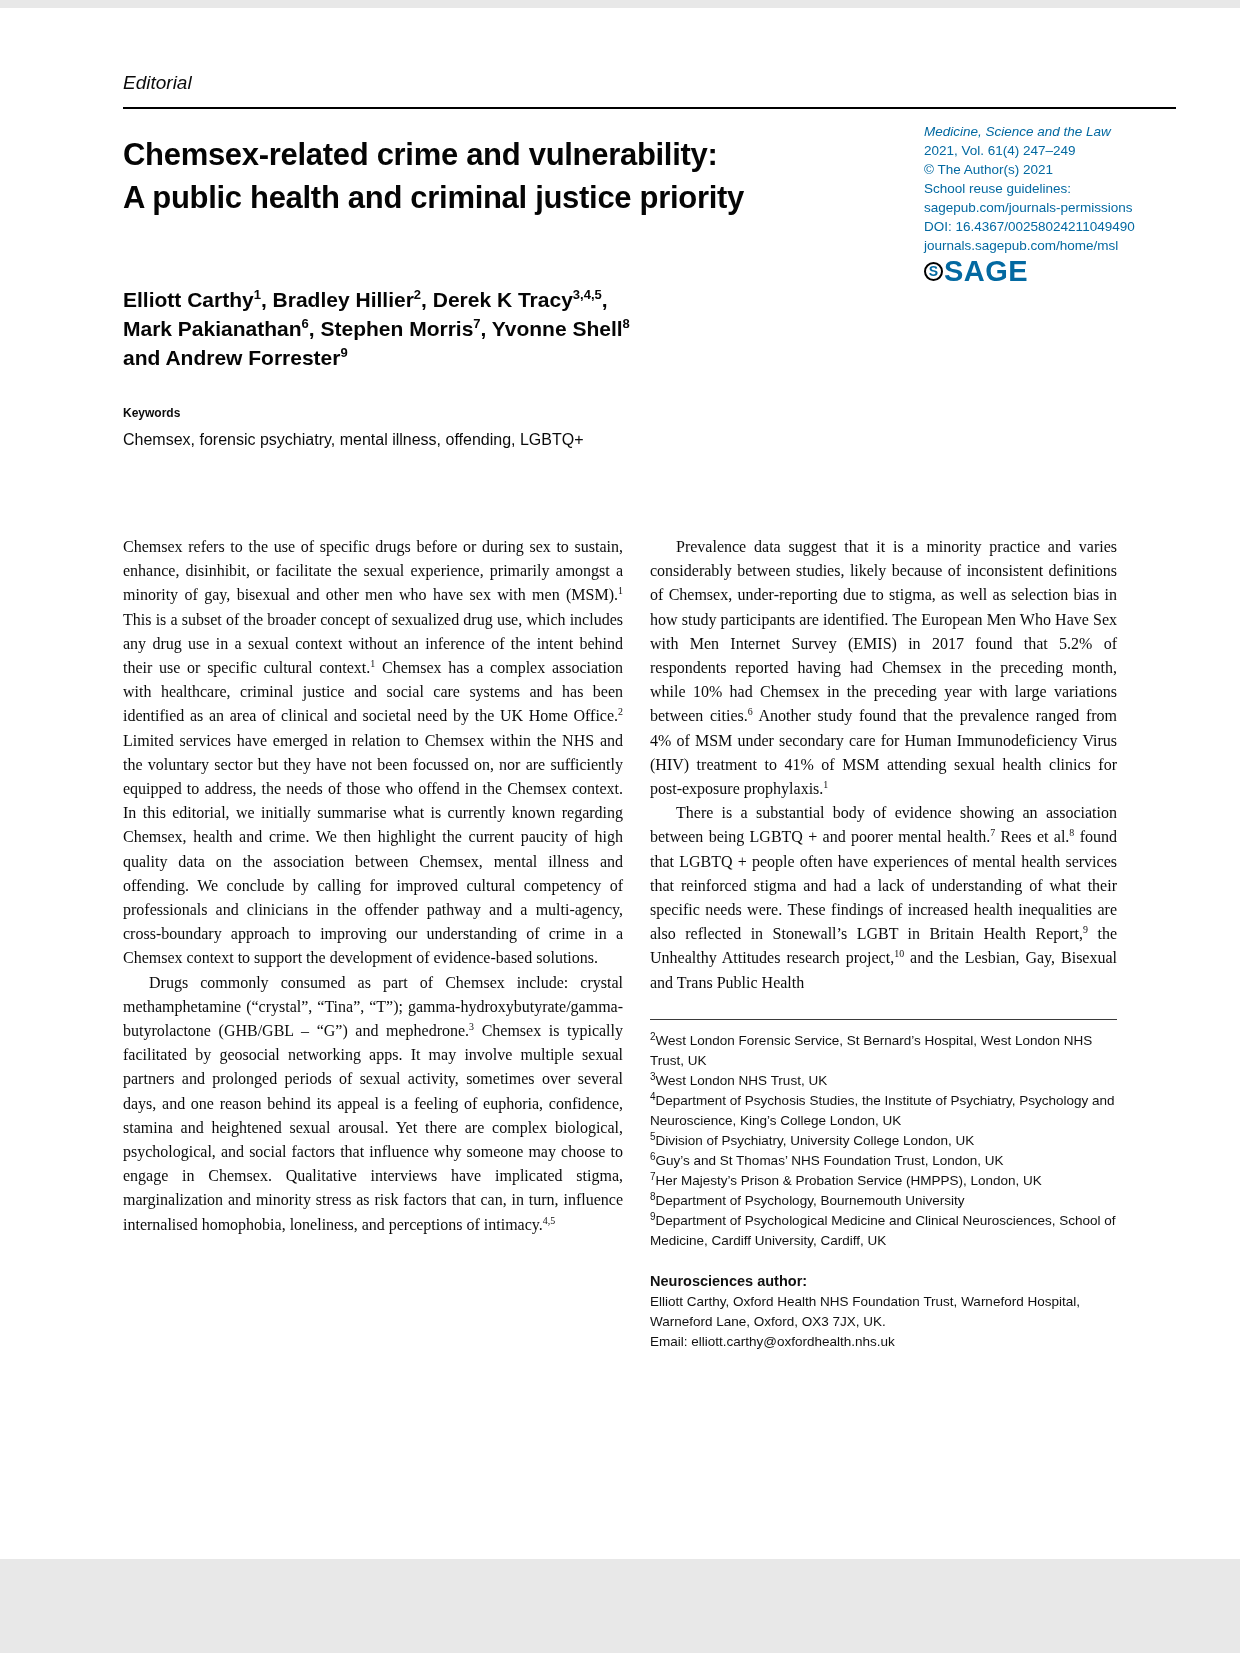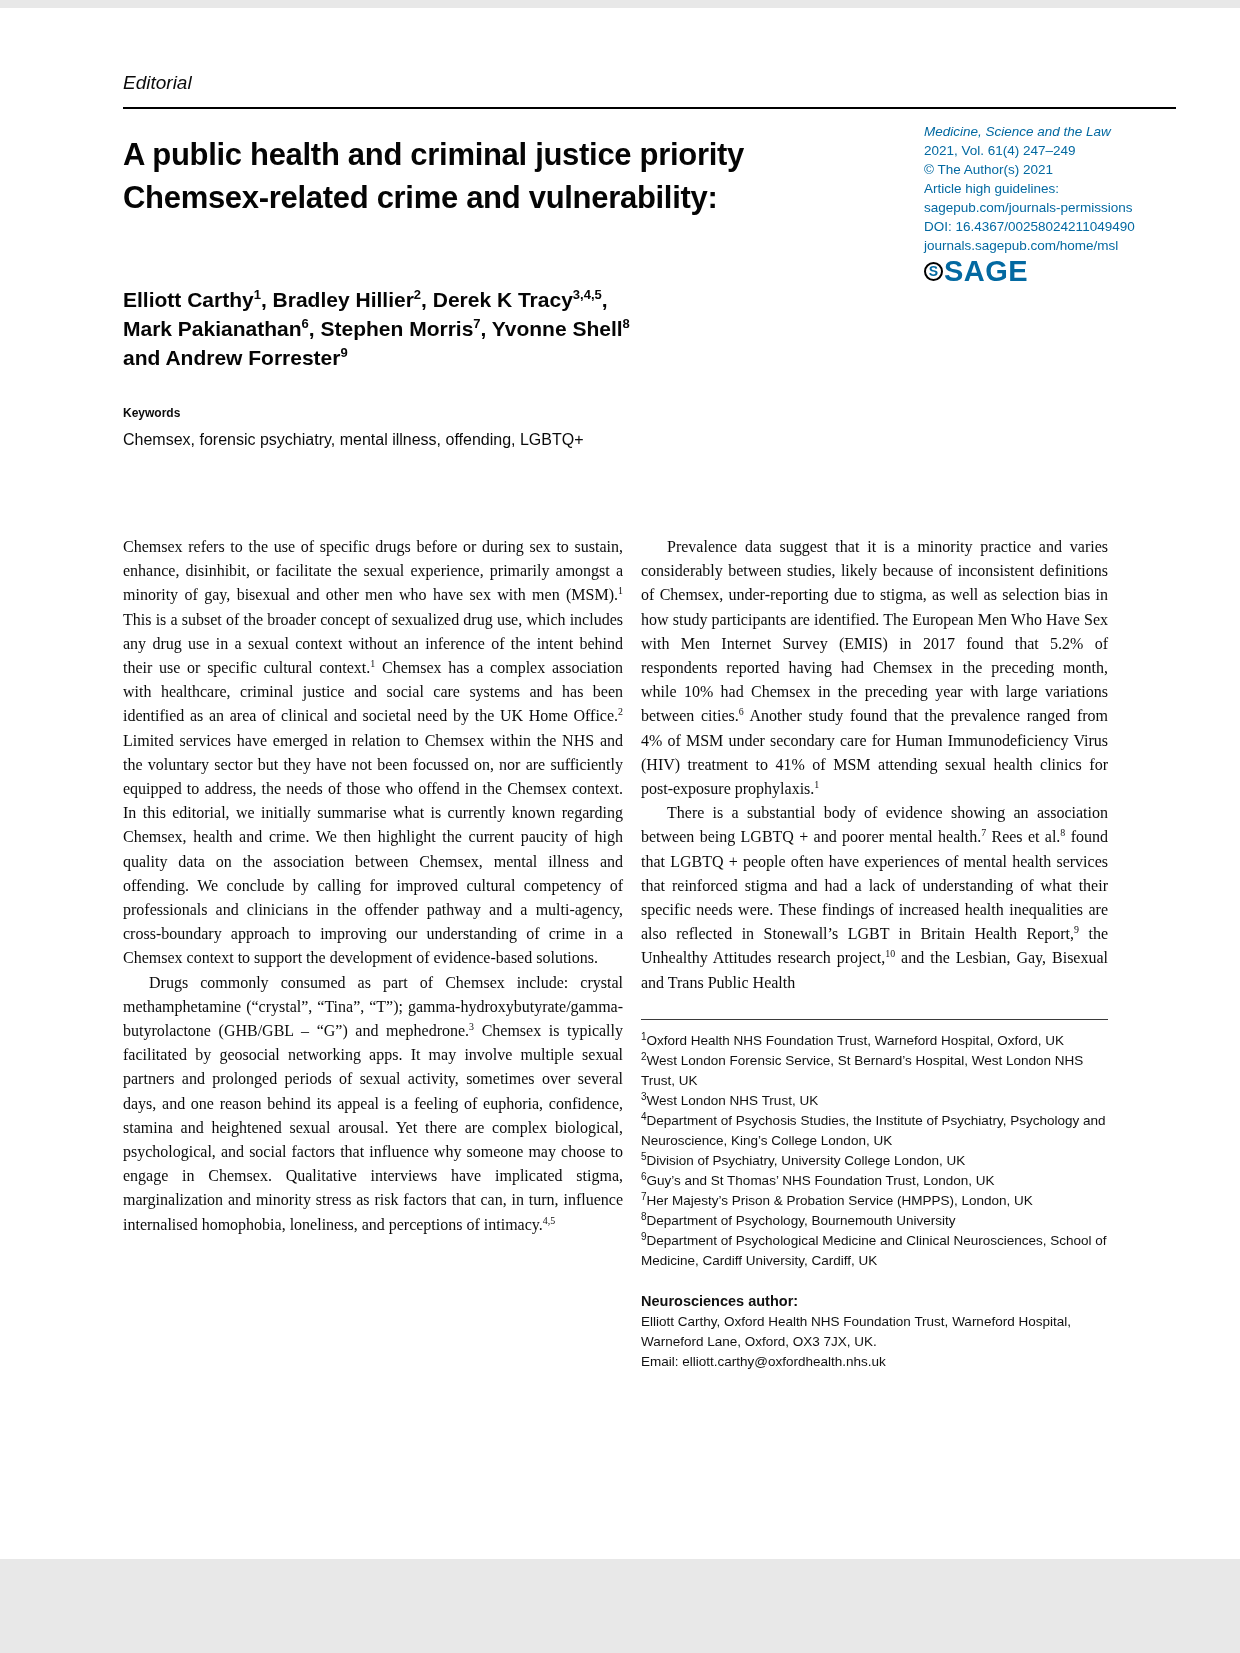--- a/index.html
+++ b/index.html
@@ -68,21 +68,21 @@
     font-weight:bold;
     font-size:21px;
     line-height:29px;
     color:#050505;
   }
   sup { line-height:0; font-size:62%; vertical-align:super; }
   .authors sup { font-size:13px; }
   .keywords { margin-top:30px; font-family:"Liberation Sans", sans-serif; }
   .kw-heading { font-weight:bold; font-size:12px; line-height:22px; }
   .kw-text { font-size:16px; line-height:22px; margin-top:5px; }
-  .body-cols { display:flex; gap:18px; margin-top:84px; }
+  .body-cols { display:flex; gap:27px; margin-top:84px; }
   .col-left  { width:500px; }
   .col-right { width:467px; }
   p.para {
     margin:0;
     font-size:16px;
     line-height:24.2px;
     text-align:justify;
   }
   p.para.indent { text-indent:26px; }
   .footnote-block {
@@ -105,28 +105,28 @@
 </head>
 <body>
 
 <div class="page">
 
   <div class="kicker">Editorial</div>
   <hr class="rule">
 
   <div class="header-row">
     <h1 class="title">
+      <span class="title-line">Chemsex-related crime and vulnerability:</span>
       <span class="title-line">A public health and criminal justice priority</span>
-      <span class="title-line">Chemsex-related crime and vulnerability:</span>
     </h1>
     <div class="meta">
       <div class="meta-journal">Medicine, Science and the Law</div>
       <div>2021, Vol. 61(4) 247–249</div>
       <div>© The Author(s) 2021</div>
-      <div>Article high guidelines:</div>
+      <div>School reuse guidelines:</div>
       <div>sagepub.com/journals-permissions</div>
       <div>DOI: 16.4367/00258024211049490</div>
       <div>journals.sagepub.com/home/msl</div>
       <div class="sage-logo">
         <span class="sage-s">S</span>
         <span class="sage-text">SAGE</span>
       </div>
     </div>
   </div>
 
@@ -145,21 +145,20 @@
     <div class="col col-left">
       <p class="para">Chemsex refers to the use of specific drugs before or during sex to sustain, enhance, disinhibit, or facilitate the sexual experience, primarily amongst a minority of gay, bisexual and other men who have sex with men (MSM).<sup>1</sup> This is a subset of the broader concept of sexualized drug use, which includes any drug use in a sexual context without an inference of the intent behind their use or specific cultural context.<sup>1</sup> Chemsex has a complex association with healthcare, criminal justice and social care systems and has been identified as an area of clinical and societal need by the UK Home Office.<sup>2</sup> Limited services have emerged in relation to Chemsex within the NHS and the voluntary sector but they have not been focussed on, nor are sufficiently equipped to address, the needs of those who offend in the Chemsex context. In this editorial, we initially summarise what is currently known regarding Chemsex, health and crime. We then highlight the current paucity of high quality data on the association between Chemsex, mental illness and offending. We conclude by calling for improved cultural competency of professionals and clinicians in the offender pathway and a multi-agency, cross-boundary approach to improving our understanding of crime in a Chemsex context to support the development of evidence-based solutions.</p>
       <p class="para indent">Drugs commonly consumed as part of Chemsex include: crystal methamphetamine (“crystal”, “Tina”, “T”); gamma-hydroxybutyrate/gamma-butyrolactone (GHB/GBL – “G”) and mephedrone.<sup>3</sup> Chemsex is typically facilitated by geosocial networking apps. It may involve multiple sexual partners and prolonged periods of sexual activity, sometimes over several days, and one reason behind its appeal is a feeling of euphoria, confidence, stamina and heightened sexual arousal. Yet there are complex biological, psychological, and social factors that influence why someone may choose to engage in Chemsex. Qualitative interviews have implicated stigma, marginalization and minority stress as risk factors that can, in turn, influence internalised homophobia, loneliness, and perceptions of intimacy.<sup>4,5</sup></p>
     </div>
     <div class="col col-right">
       <p class="para indent">Prevalence data suggest that it is a minority practice and varies considerably between studies, likely because of inconsistent definitions of Chemsex, under-reporting due to stigma, as well as selection bias in how study participants are identified. The European Men Who Have Sex with Men Internet Survey (EMIS) in 2017 found that 5.2% of respondents reported having had Chemsex in the preceding month, while 10% had Chemsex in the preceding year with large variations between cities.<sup>6</sup> Another study found that the prevalence ranged from 4% of MSM under secondary care for Human Immunodeficiency Virus (HIV) treatment to 41% of MSM attending sexual health clinics for post-exposure prophylaxis.<sup>1</sup></p>
       <p class="para indent">There is a substantial body of evidence showing an association between being LGBTQ + and poorer mental health.<sup>7</sup> Rees et al.<sup>8</sup> found that LGBTQ + people often have experiences of mental health services that reinforced stigma and had a lack of understanding of what their specific needs were. These findings of increased health inequalities are also reflected in Stonewall’s LGBT in Britain Health Report,<sup>9</sup> the Unhealthy Attitudes research project,<sup>10</sup> and the Lesbian, Gay, Bisexual and Trans Public Health</p>
 
       <div class="footnote-block">
         <hr class="fn-rule">
-        <div class="fn"><sup>1</sup>Oxford Health NHS Foundation Trust, Warneford Hospital, Oxford, UK</div>
         <div class="fn"><sup>2</sup>West London Forensic Service, St Bernard’s Hospital, West London NHS Trust, UK</div>
         <div class="fn"><sup>3</sup>West London NHS Trust, UK</div>
         <div class="fn"><sup>4</sup>Department of Psychosis Studies, the Institute of Psychiatry, Psychology and Neuroscience, King’s College London, UK</div>
         <div class="fn"><sup>5</sup>Division of Psychiatry, University College London, UK</div>
         <div class="fn"><sup>6</sup>Guy’s and St Thomas’ NHS Foundation Trust, London, UK</div>
         <div class="fn"><sup>7</sup>Her Majesty’s Prison &amp; Probation Service (HMPPS), London, UK</div>
         <div class="fn"><sup>8</sup>Department of Psychology, Bournemouth University</div>
         <div class="fn"><sup>9</sup>Department of Psychological Medicine and Clinical Neurosciences, School of Medicine, Cardiff University, Cardiff, UK</div>
         <div class="corresponding">
           <div class="fn-heading">Neurosciences author:</div>

